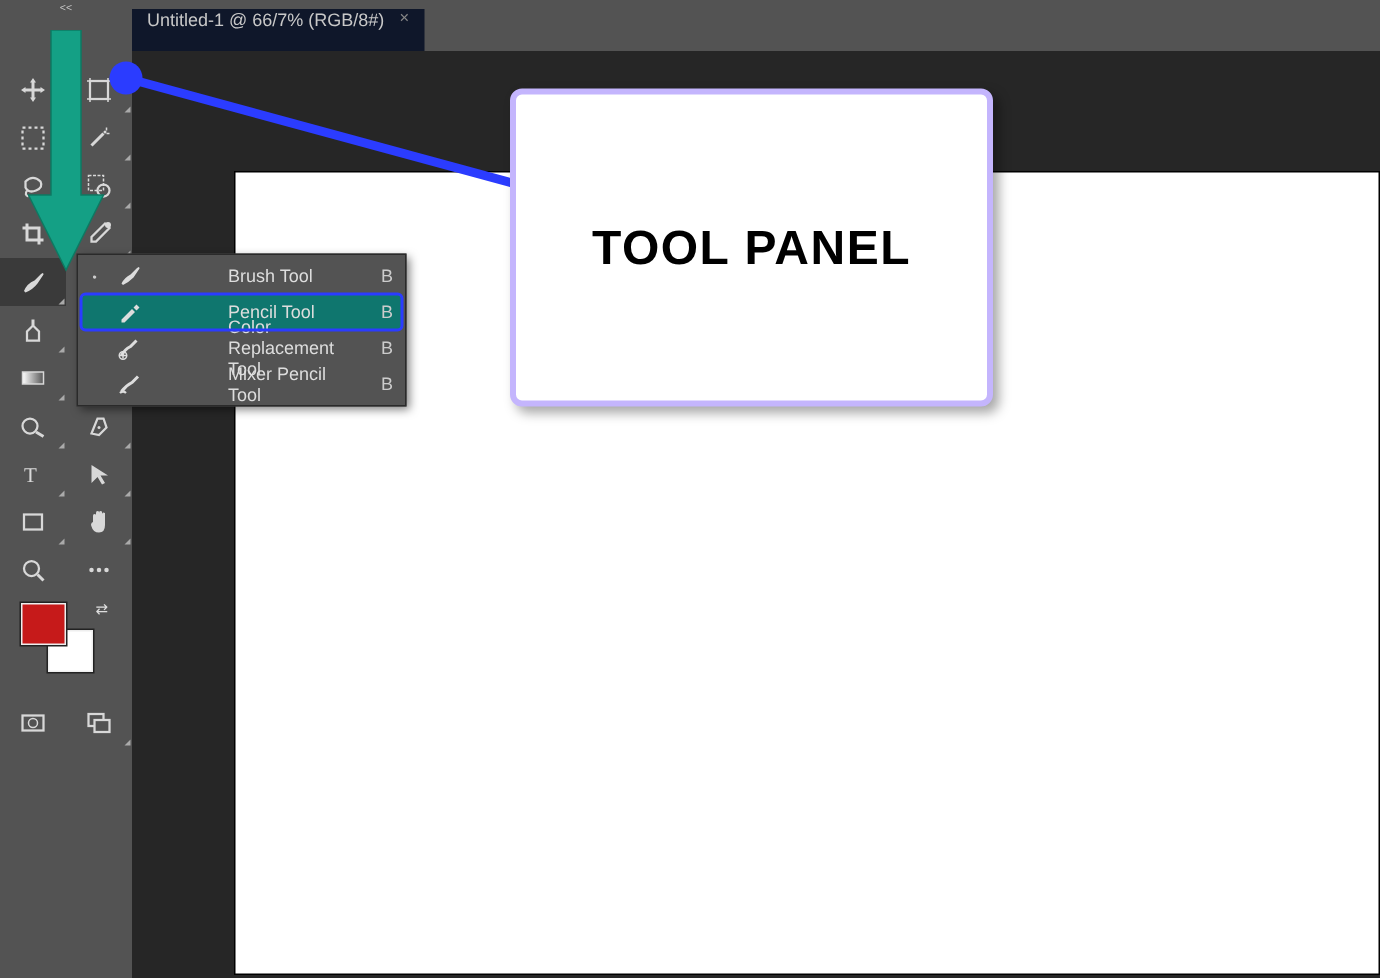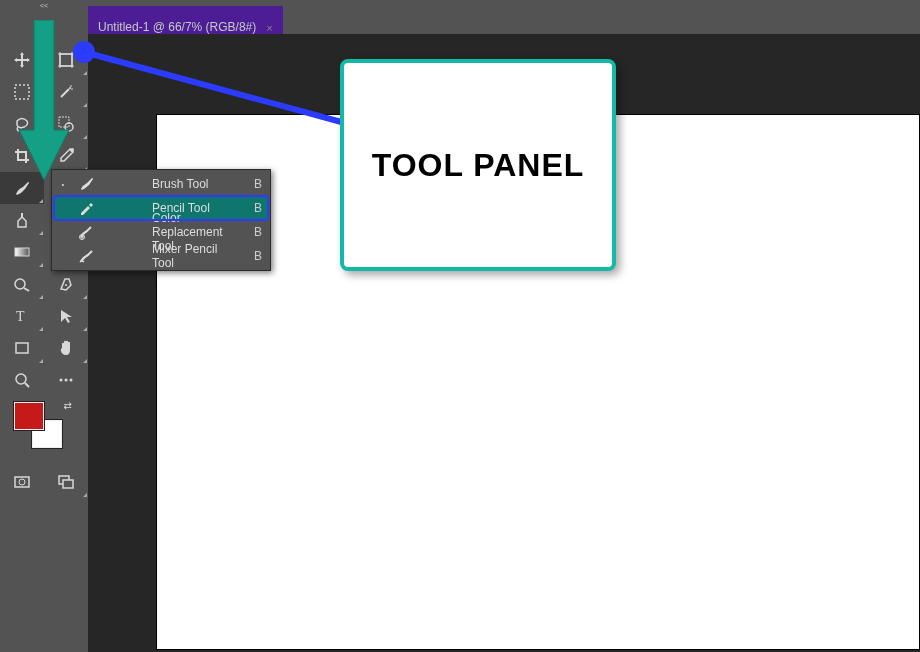--- a/index.html
+++ b/index.html
@@ -29,25 +29,25 @@
     font-size: 7px;
     color: #ccc;
   }
   .tab-bar {
     position: absolute;
     left: 88px; top: 6px;
     height: 28px;
     display: flex;
   }
   .doc-tab {
-    background: #4c1d95;
+    background: #0f172a;
     color: #c8c8c8;
     font-size: 12px;
     display: flex;
-    align-items: flex-end;
+    align-items: flex-start;
     padding: 0 10px;
     height: 28px;
     gap: 10px;
   }
   .doc-tab .close {
     color: #888;
     font-size: 11px;
   }
   .toolbar {
     position: absolute;
@@ -152,23 +152,23 @@
   .flyout-item .label { flex: 1; margin-left: 48px; }
   .flyout-item .shortcut { width: 14px; text-align: right; color: #ccc; }
   .flyout-item.highlight {
     outline: 2px solid #2b3cff;
     outline-offset: -1px;
     background: #0f766e;
   }
   .callout-box {
     position: absolute;
     left: 340px; top: 59px;
-    width: 276px; height: 212px;
+    width: 322px; height: 212px;
     background: #ffffff;
-    border: 4px solid #14b8a6;
+    border: 4px solid #c4b5fd;
     border-radius: 8px;
     box-shadow: 4px 4px 8px rgba(0,0,0,0.35);
     display: flex;
     align-items: center;
     justify-content: center;
     z-index: 20;
   }
   .callout-text {
     font-size: 32px;
     font-weight: 900;

